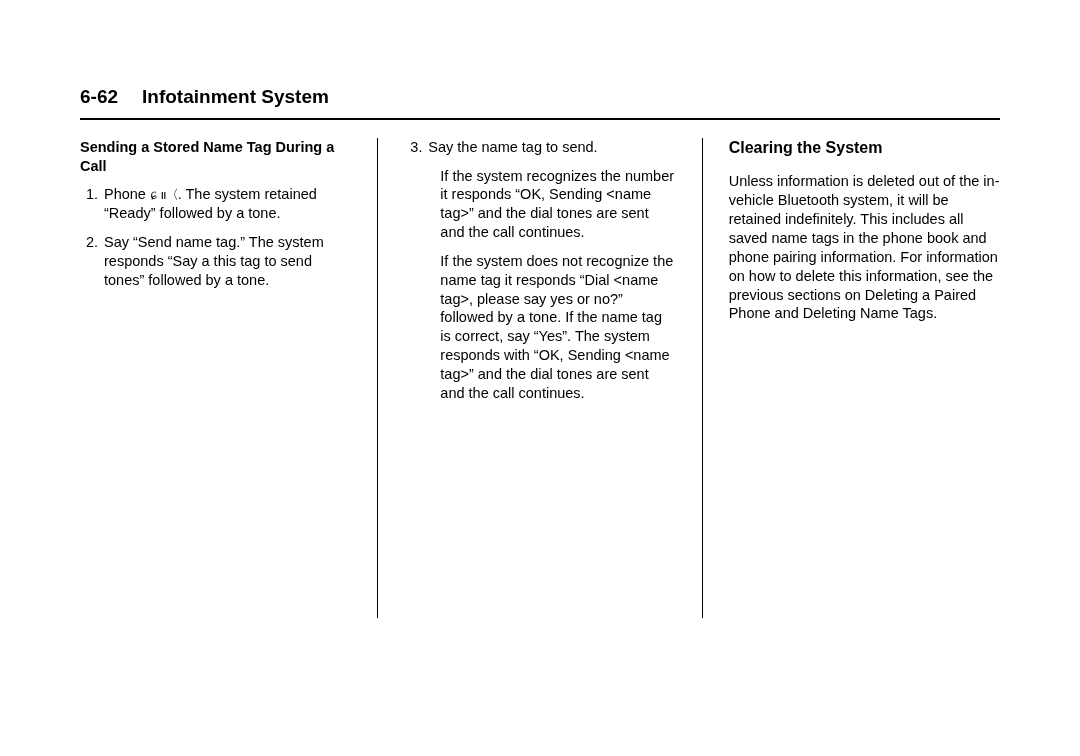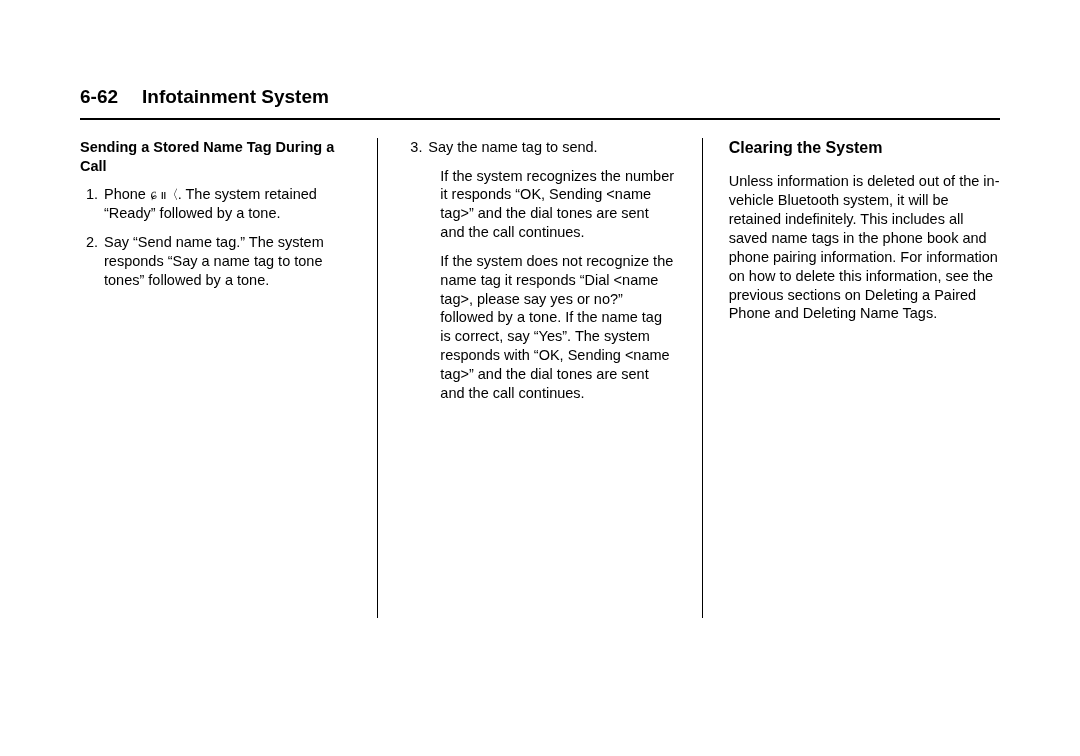--- a/index.html
+++ b/index.html
@@ -109,21 +109,21 @@
     <div class="subheading">Sending a Stored Name Tag During a Call</div>
     <ol>
       <li>
         <div class="list-num">1.</div>
         <div class="list-content">
           <span>Phone </span><span class="icon-phone">ɕ</span> <span class="icon-voice">ıı〈</span><span>. The system retained “Ready” followed by a tone.</span>
         </div>
       </li>
       <li>
         <div class="list-num">2.</div>
-        <div class="list-content">Say “Send name tag.” The system responds “Say a name tag to tone tones” followed by a tone.</div>
+        <div class="list-content">Say “Send name tag.” The system responds “Say a this tag to send tones” followed by a tone.</div>
       </li>
     </ol>
   </div>
 
   <div class="col-divider"></div>
 
   <div class="column">
     <ol>
       <li>
         <div class="list-num">3.</div>

